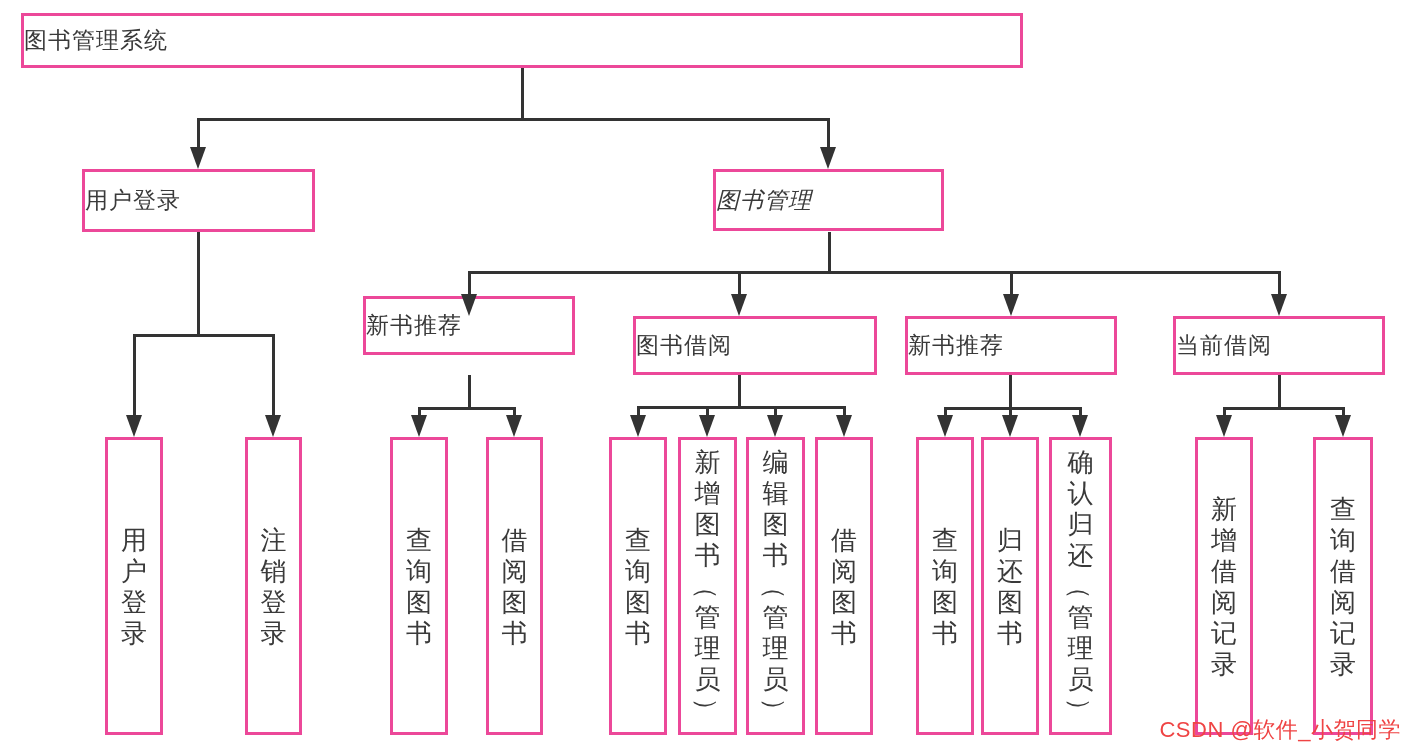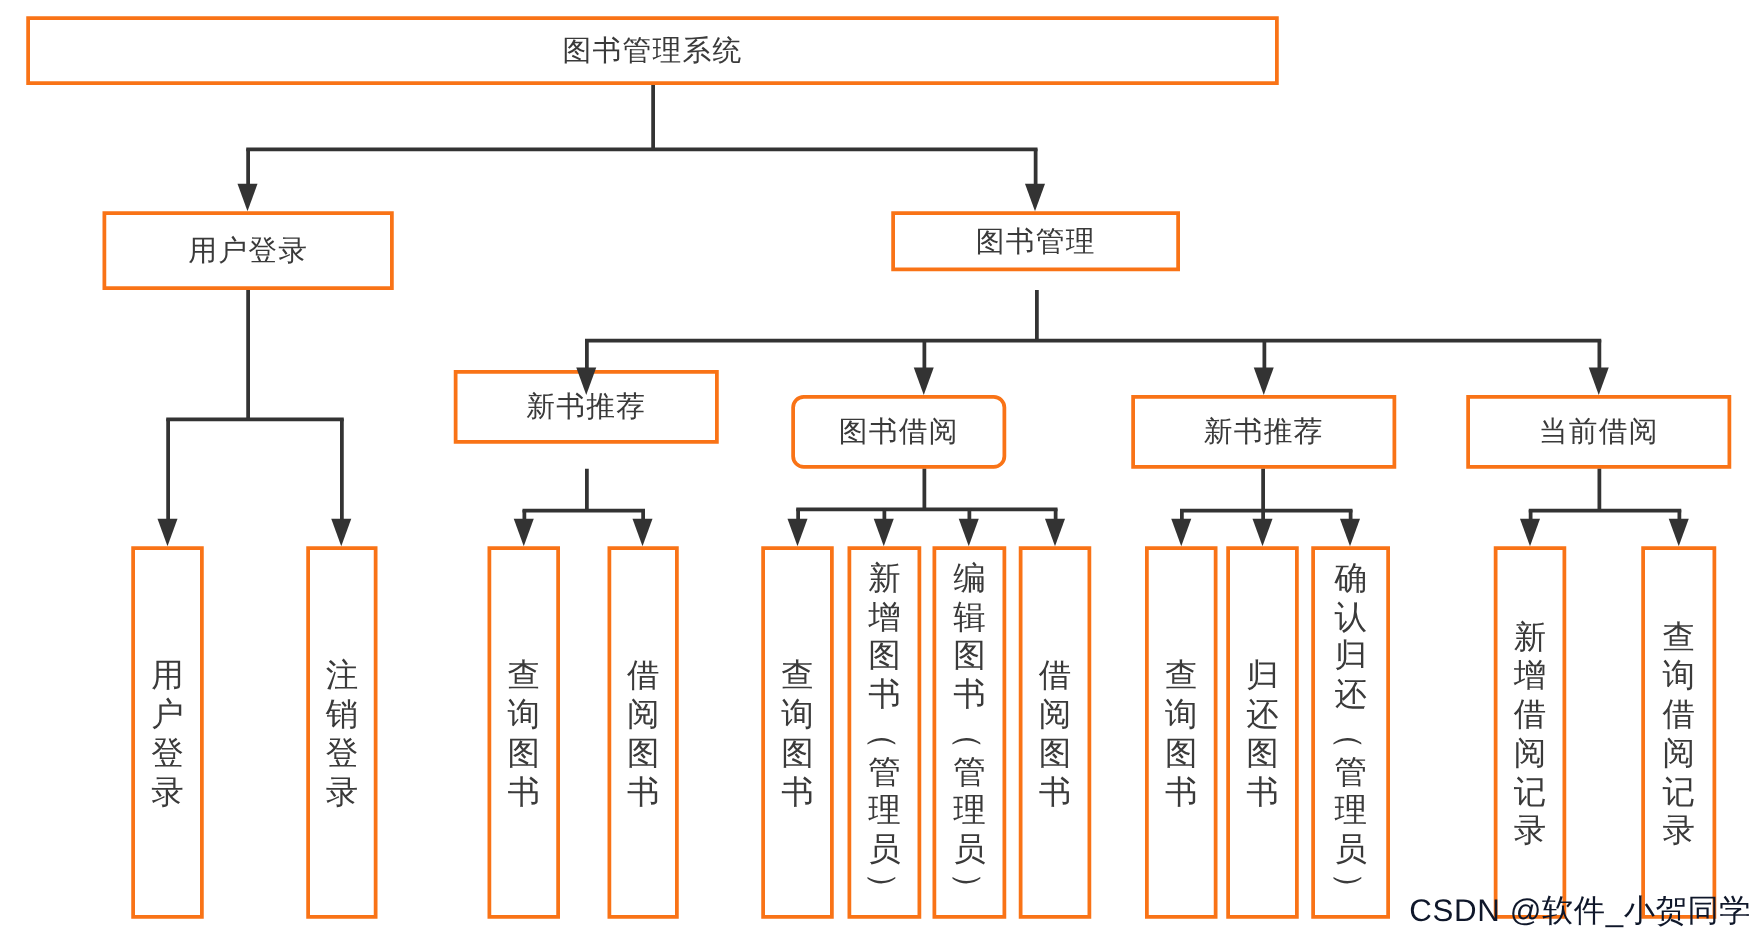--- a/index.html
+++ b/index.html
@@ -7,24 +7,24 @@
     position:relative;
     width:1405px;height:747px;
     background:#ffffff;
     overflow:hidden;
     font-family:"Liberation Sans","DejaVu Sans",sans-serif;
   }
   .node{
     position:absolute;
     box-sizing:border-box;
     background:#ffffff;
-    border:3px solid #f97316;
+    border:3px solid #ec4899;
     display:flex;
     align-items:center;
-    justify-content:center;
+    justify-content:flex-start;
     color:#3a3a3a;
   }
   .node .hlabel{
     font-size:23px;
     letter-spacing:1px;
     white-space:nowrap;
   }
   .node .vlabel{
     display:flex;
     flex-direction:column;
@@ -47,45 +47,45 @@
     position:absolute;
     width:0;height:0;
     border-left:8px solid transparent;
     border-right:8px solid transparent;
     border-top:22px solid #333333;
   }
   .watermark{
     position:absolute;
     right:4px;
     bottom:2px;
-    font-size:25px;
-    color:#0f172a;
+    font-size:22px;
+    color:#ef4444;
     letter-spacing:0.5px;
     z-index:10;
     white-space:nowrap;
   }
 </style>
 </head>
 <body>
 
 <div class="canvas">
   <div id="nodes-layer">
       <div class="node" style="left: 21px; top: 13px; width: 1002px; height: 55px;">
         <div class="hlabel">图书管理系统</div>
       </div>
       <div class="node" style="left: 82px; top: 169px; width: 233px; height: 63px;">
         <div class="hlabel">用户登录</div>
       </div>
-      <div class="node" style="left: 713px; top: 169px; width: 231px; height: 48px;">
+      <div class="node" style="left: 713px; top: 169px; width: 231px; height: 62px; font-style: italic;">
         <div class="hlabel">图书管理</div>
       </div>
       <div class="node" style="left: 363px; top: 296px; width: 212px; height: 59px;">
         <div class="hlabel">新书推荐</div>
       </div>
-      <div class="node" style="left: 633px; top: 316px; width: 172px; height: 59px; border-radius: 10px;">
+      <div class="node" style="left: 633px; top: 316px; width: 244px; height: 59px;">
         <div class="hlabel">图书借阅</div>
       </div>
       <div class="node" style="left: 905px; top: 316px; width: 212px; height: 59px;">
         <div class="hlabel">新书推荐</div>
       </div>
       <div class="node" style="left: 1173px; top: 316px; width: 212px; height: 59px;">
         <div class="hlabel">当前借阅</div>
       </div>
       <div class="node" style="left: 105px; top: 437px; width: 58px; height: 298px;">
         <div class="vlabel">

